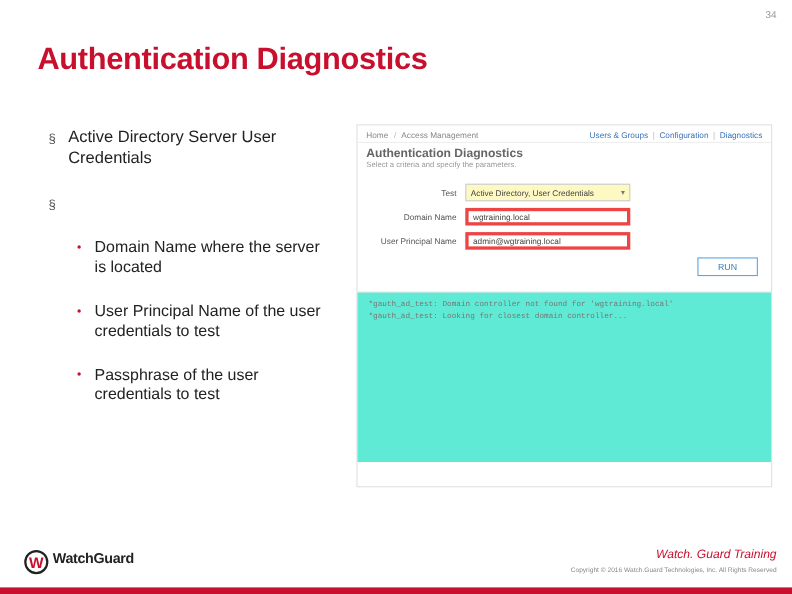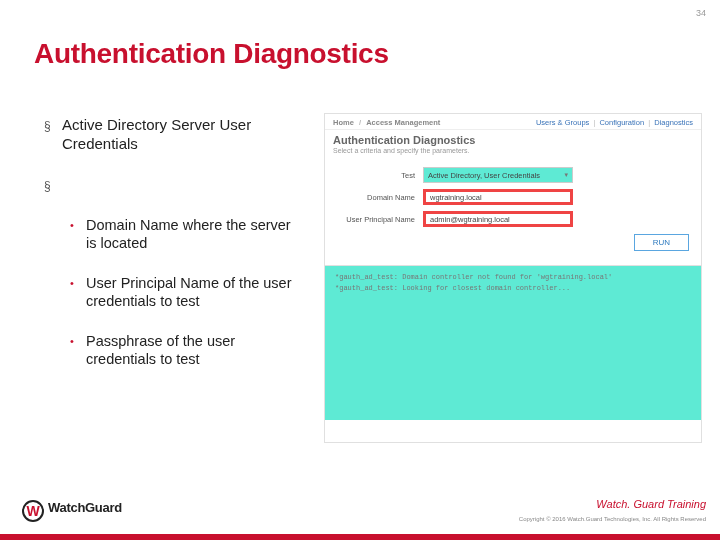--- a/index.html
+++ b/index.html
@@ -69,21 +69,21 @@
     font-size: 8px;
     color: #444;
   }
   .panel-top {
     display: flex;
     justify-content: space-between;
     padding: 4px 8px 2px 8px;
     border-bottom: 1px solid #eee;
     font-size: 7.5px;
   }
-  .crumb span { color: #888; font-weight: bold; }
+  .crumb span { color: #888; }
   .crumb .sep { margin: 0 3px; color: #bbb; }
   .nav-links a { color: #3a73b8; text-decoration: none; }
   .nav-links .sep { color: #bbb; margin: 0 2px; }
   .panel-title {
     padding: 4px 8px 1px 8px;
     font-size: 11px;
     font-weight: 600;
     color: #666;
   }
   .panel-sub {
@@ -115,21 +115,21 @@
   .fake-select {
     border: 1px solid #ccc;
     height: 16px;
     width: 150px;
     display: flex;
     align-items: center;
     justify-content: space-between;
     padding: 0 4px;
     font-size: 7.5px;
     color: #444;
-    background: #5eead4;
+    background: #fef9c3;
   }
   .fake-select .chev {
     font-size: 7px;
     color: #777;
   }
   .fake-input {
     border: 3px solid #ef4444;
     height: 16px;
     width: 150px;
     padding: 0 4px;

